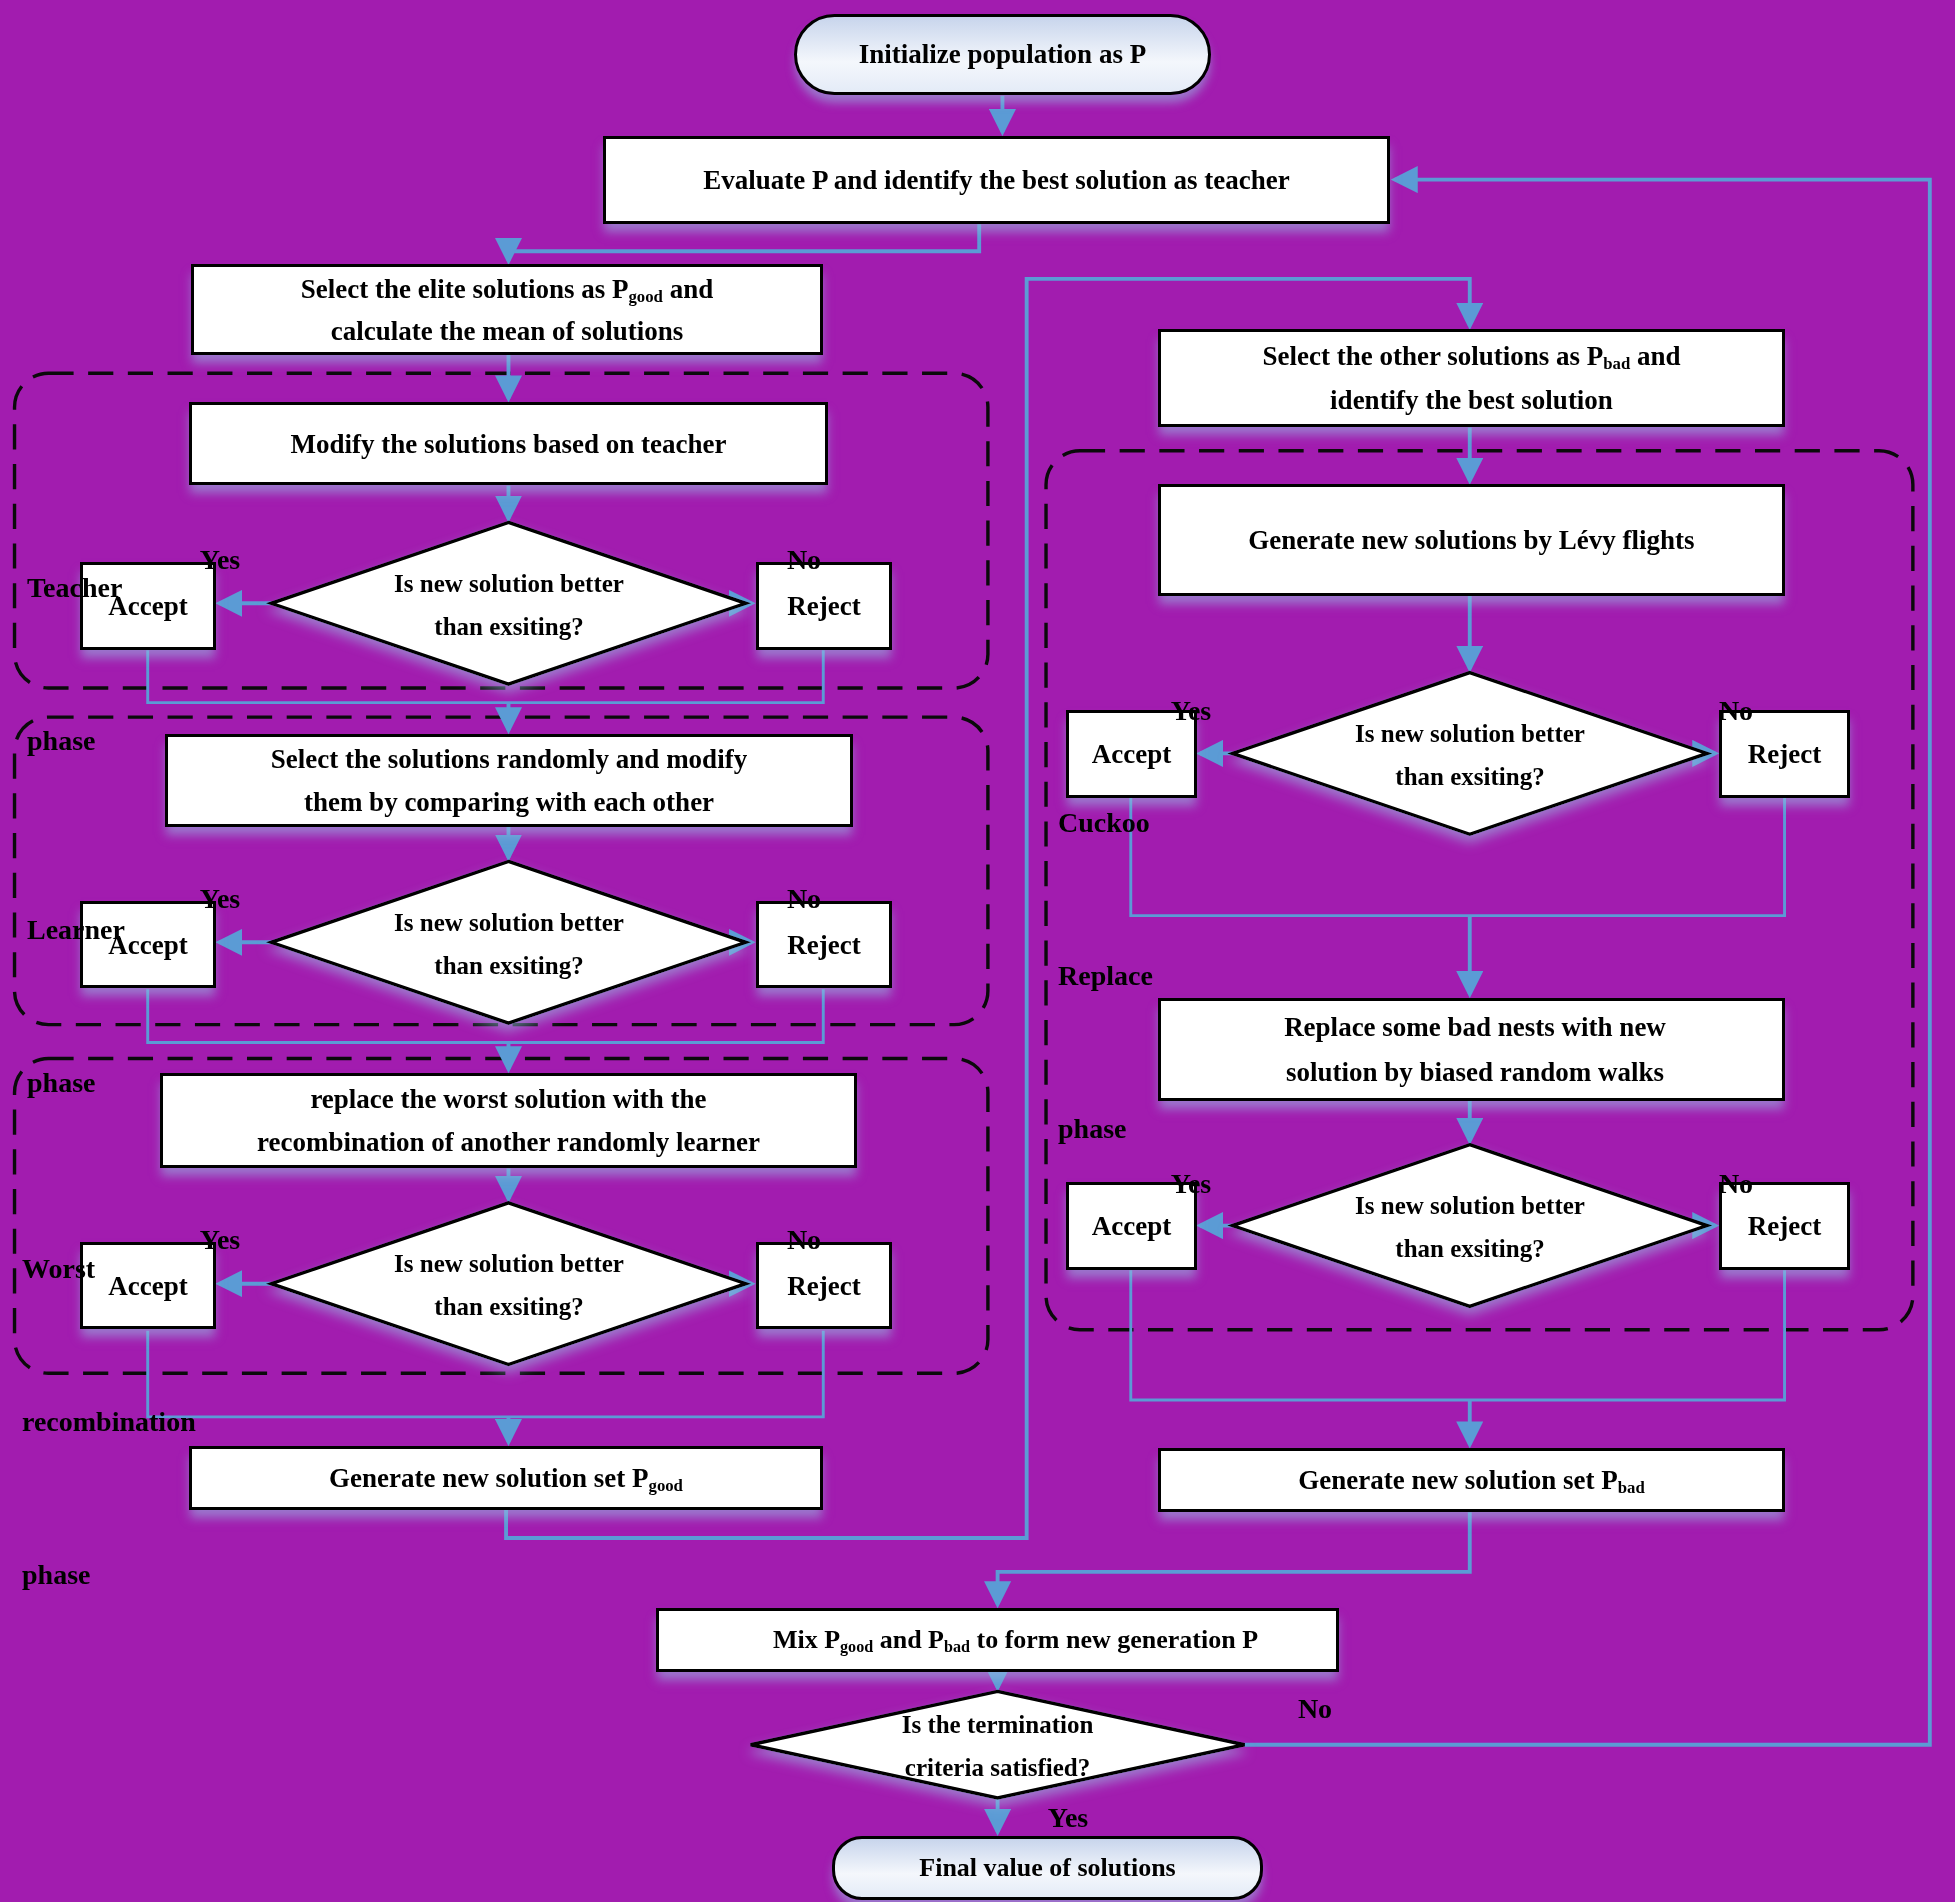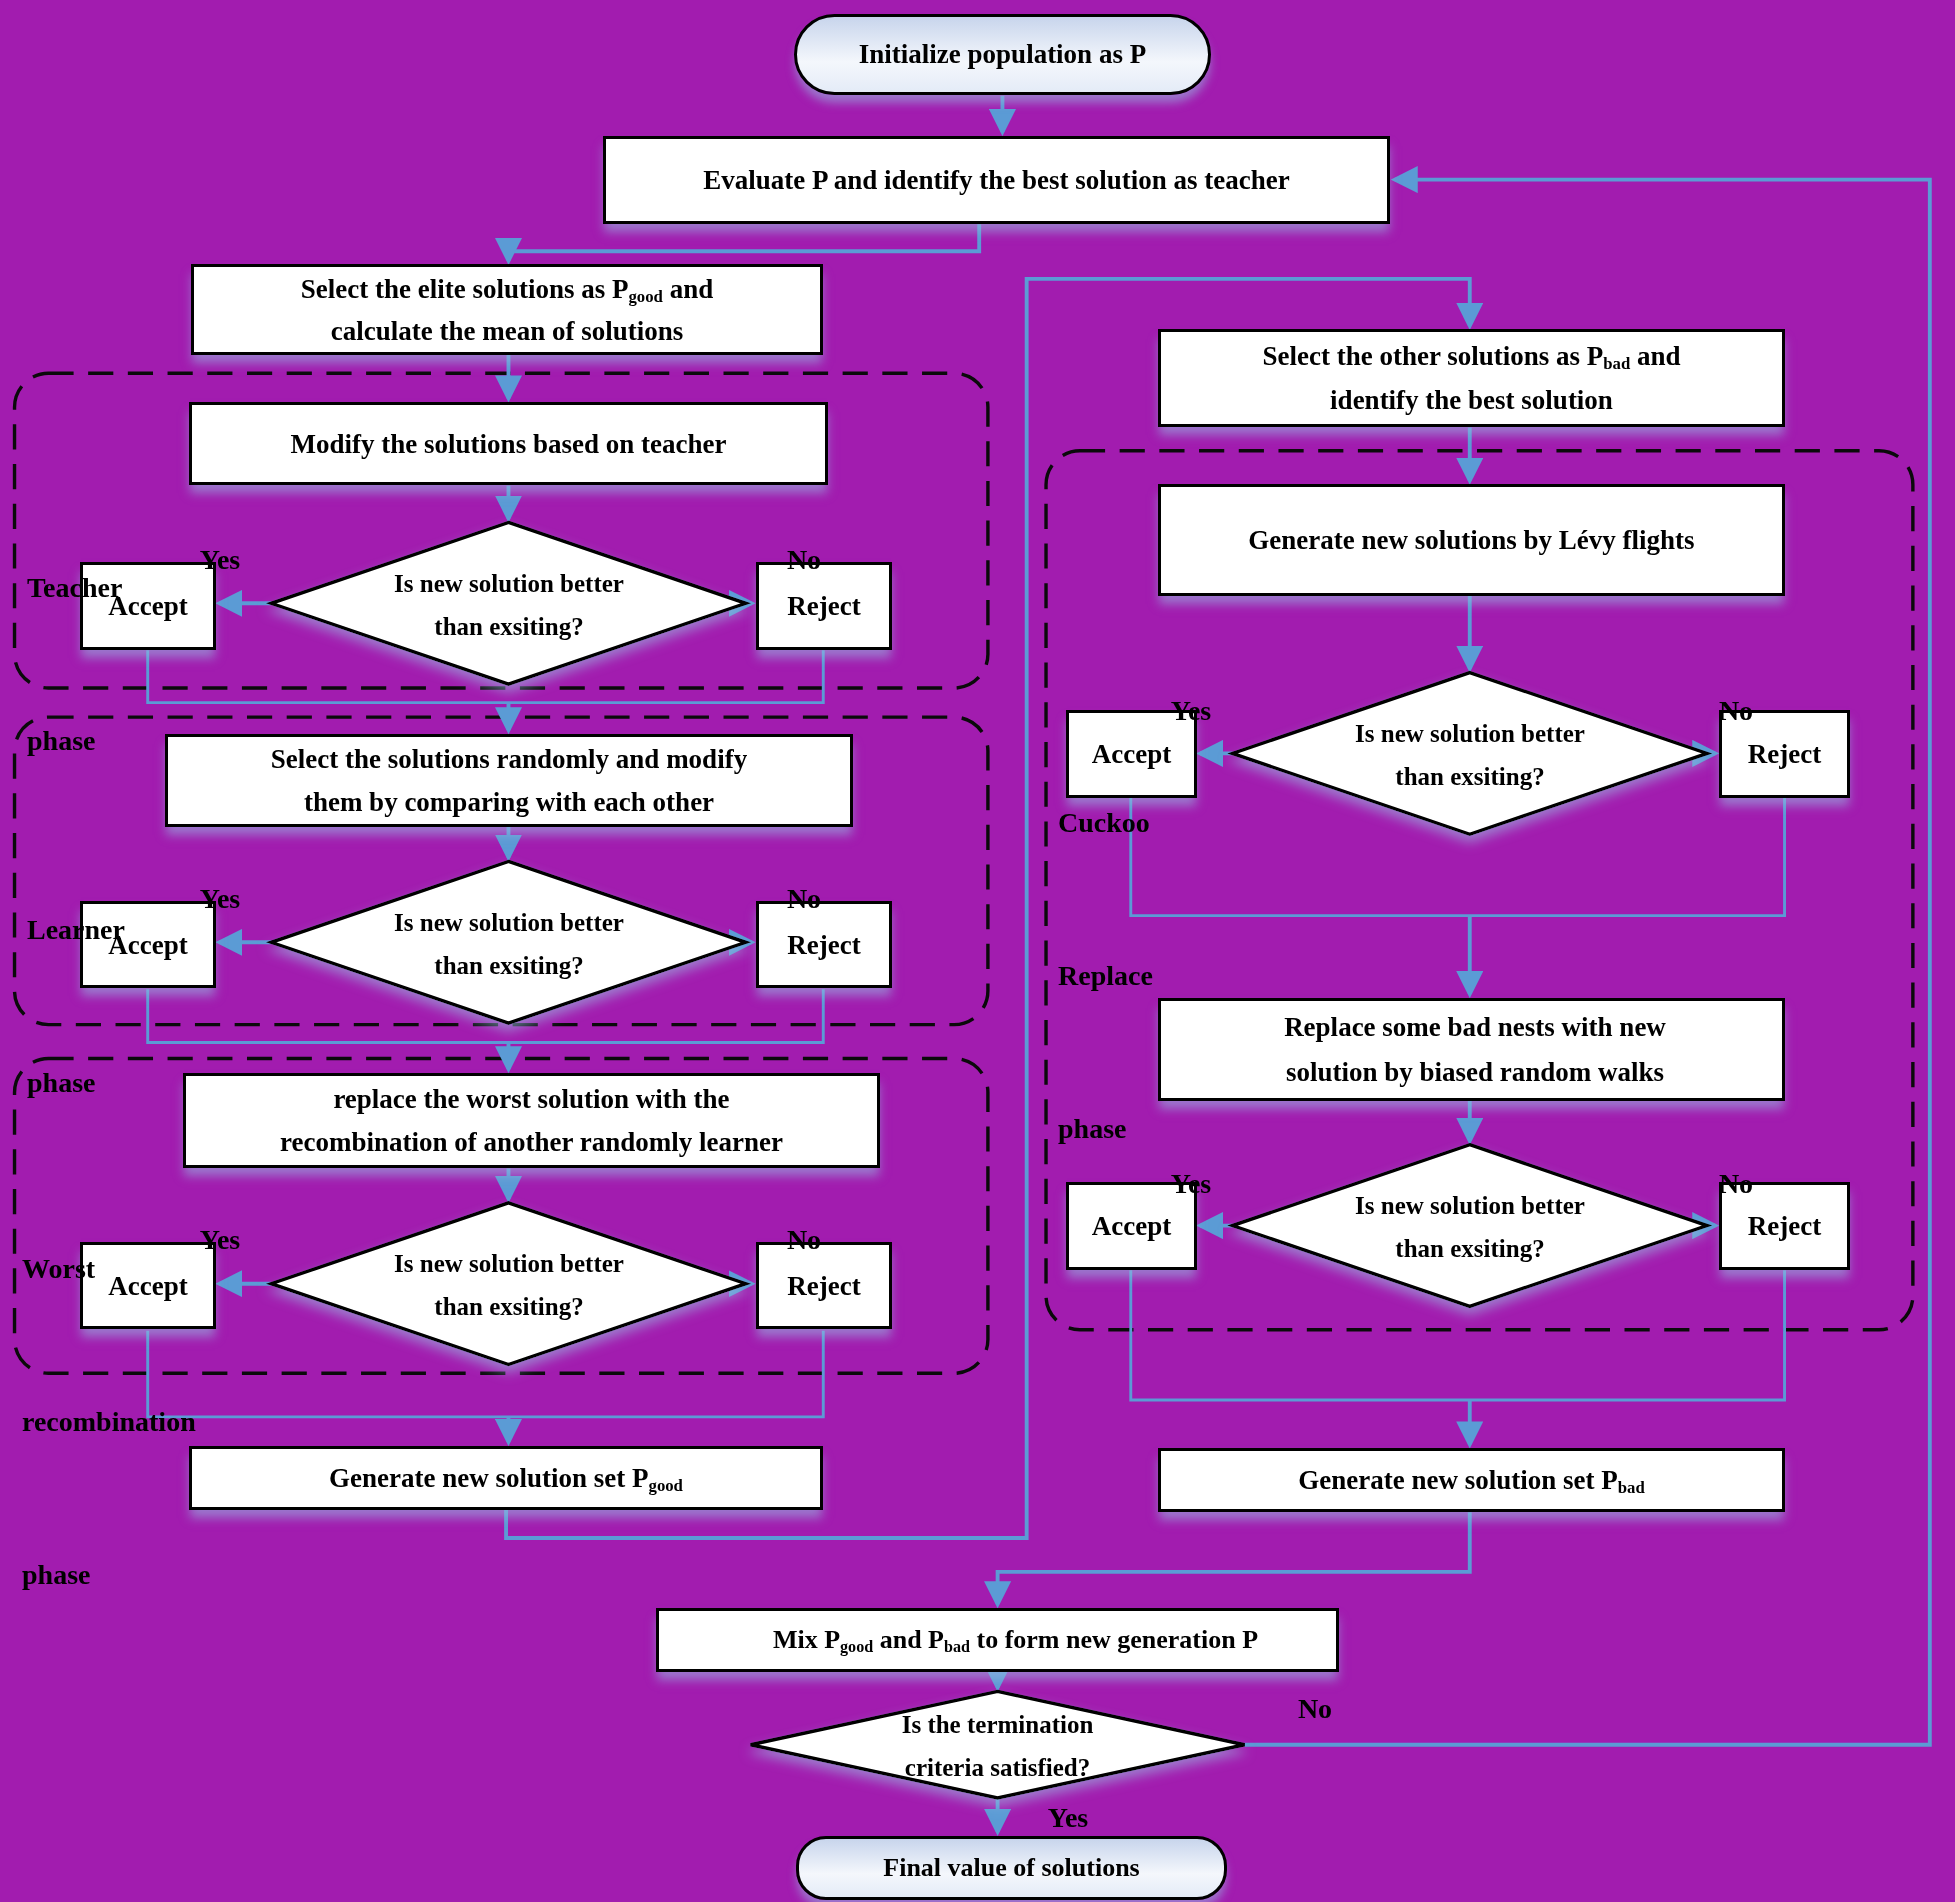--- a/index.html
+++ b/index.html
@@ -90,21 +90,21 @@
     <polygon class="diamond" filter="url(#ds)" points="1050,1778 1540,1945 1050,2112 560,1945"></polygon>
     <polygon class="diamond" filter="url(#ds)" points="1050,2483 1540,2650 1050,2817 560,2650"></polygon>
     <polygon class="diamond" filter="url(#ds)" points="3035,1388 3525,1555 3035,1722 2545,1555"></polygon>
     <polygon class="diamond" filter="url(#ds)" points="3035,2363 3525,2530 3035,2697 2545,2530"></polygon>
     <polygon class="diamond" filter="url(#ds)" points="2060,3492 2570,3602 2060,3712 1550,3602"></polygon>
   </svg>
 
   <div class="node term" style="left:794px;top:13.6px;width:417px;height:81px;">
     <span>Initialize population as P</span>
   </div>
-  <div class="node term" style="left:796px;top:1836px;width:431px;height:64px;border-radius:30px;font-size:26px;">
+  <div class="node term" style="left:832px;top:1836px;width:431px;height:64px;border-radius:30px;font-size:26px;">
     <span>Final value of solutions</span>
   </div>
 
   <div class="node" style="left:603px;top:136px;width:787px;height:88px;">
     <span>Evaluate P and identify the best solution as teacher</span>
   </div>
 
   <div class="node" style="left:191px;top:264px;width:632px;height:91px;line-height:42px;">
     <div><span>Select the elite solutions as P</span><sub>good</sub><span> and</span></div>
     <div>calculate the mean of solutions</div>
@@ -112,21 +112,21 @@
 
   <div class="node" style="left:189px;top:402px;width:639px;height:83px;">
     <span>Modify the solutions based on teacher</span>
   </div>
 
   <div class="node" style="left:165px;top:734px;width:688px;height:93px;line-height:43px;">
     <div>Select the solutions randomly and modify</div>
     <div>them by comparing with each other</div>
   </div>
 
-  <div class="node" style="left:160px;top:1073px;width:697px;height:95px;line-height:43px;margin-left:23px;">
+  <div class="node" style="left:160px;top:1073px;width:697px;height:95px;line-height:43px;">
     <div>replace the worst solution with the</div>
     <div>recombination of another randomly learner</div>
   </div>
 
   <div class="node" style="left:189px;top:1446px;width:634px;height:64px;">
     <div><span>Generate new solution set P</span><sub>good</sub></div>
   </div>
 
   <div class="node" style="left:1158px;top:329px;width:627px;height:98px;line-height:44px;">
     <div><span>Select the other solutions as P</span><sub>bad</sub><span> and</span></div>

